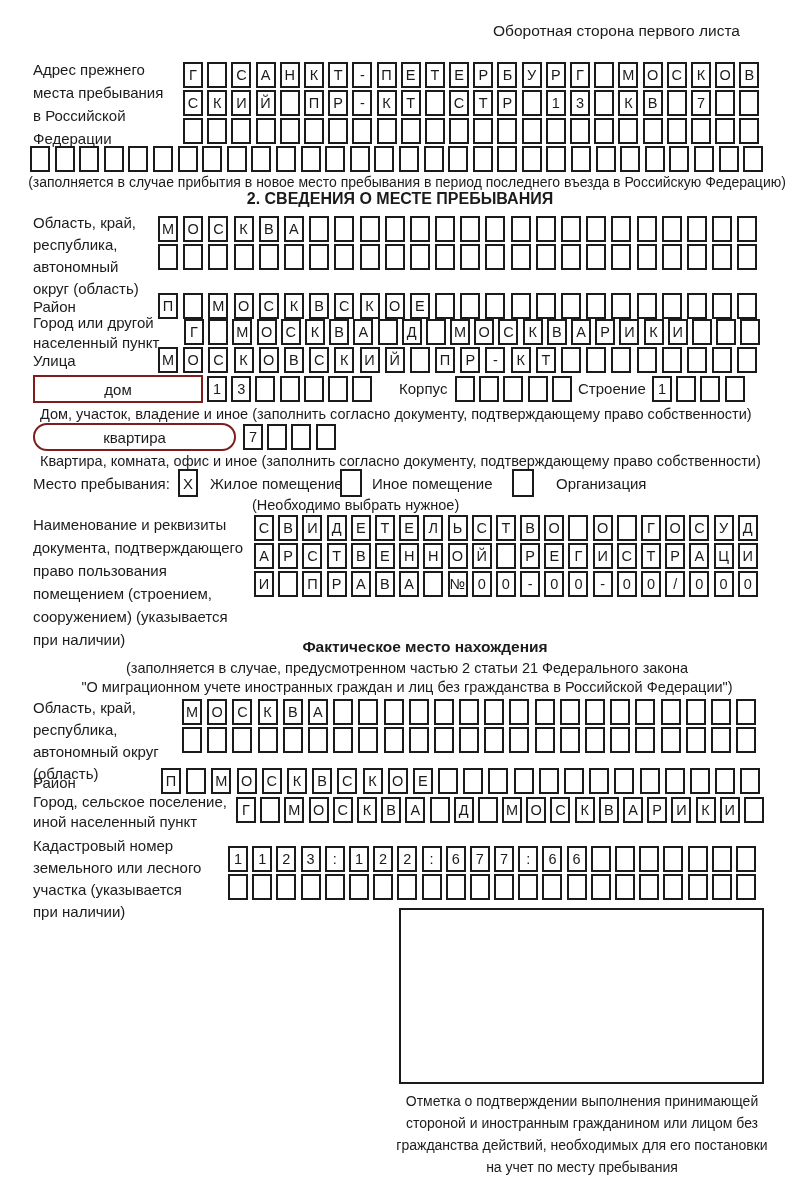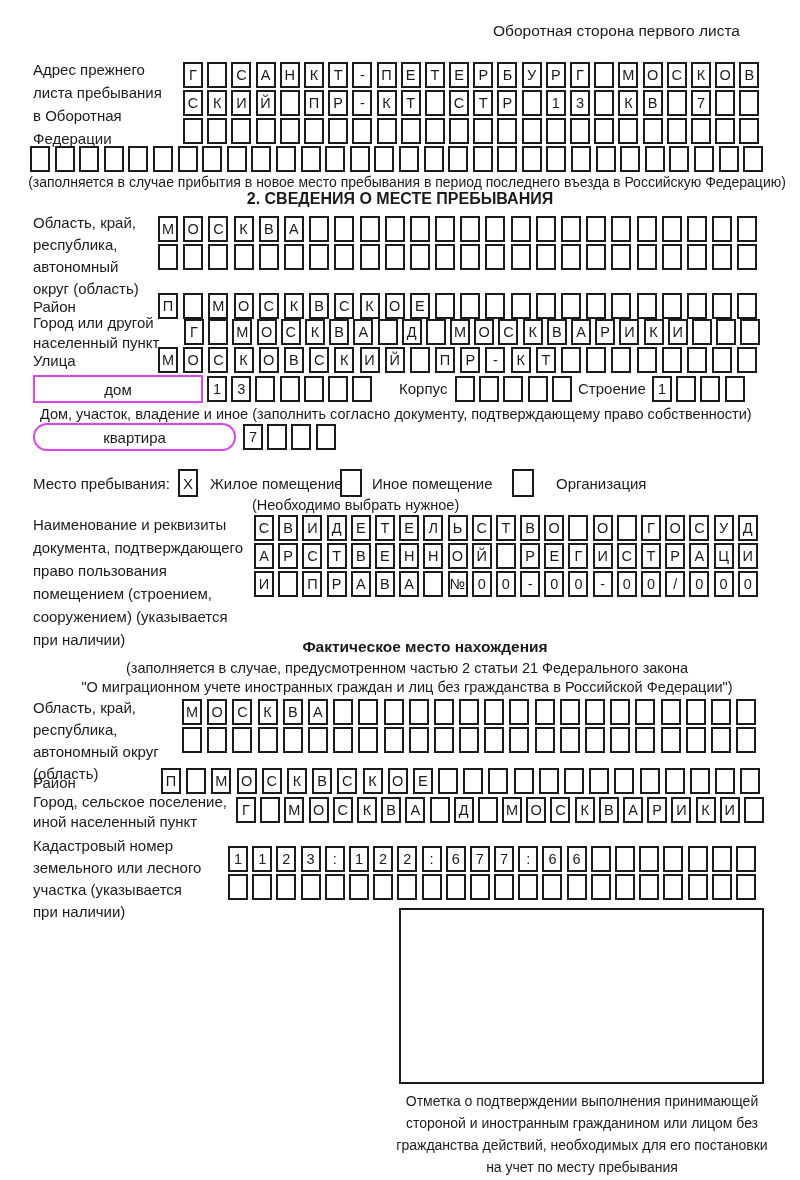--- a/index.html
+++ b/index.html
@@ -17,41 +17,41 @@
   .cells.wide .cell{margin-right:5.2px;}
   .cells.full .cell{margin-right:4.6px;}
   .label{font-size:15px;line-height:23px;white-space:nowrap;}
   .lh22{line-height:22px;}
   .lh20{line-height:20px;}
   .note{font-size:14px;white-space:nowrap;margin-left:7px;}
   .center{left:0;width:800px;text-align:center;}
   .title{font-size:16px;font-weight:bold;}
   .subtitle{font-size:15.5px;font-weight:bold;margin-left:25px;}
   .wbox{
-    border:2px solid #d946ef;height:28px;box-sizing:border-box;background:#fff;
+    border:2px solid #7f1d1d;height:28px;box-sizing:border-box;background:#fff;
     display:flex;align-items:center;justify-content:center;font-size:15px;
   }
   .checkbox{
     width:22px;height:28px;border:2px solid #1b1b1b;box-sizing:border-box;background:#fff;
     display:flex;align-items:center;justify-content:center;font-size:15px;
   }
   .stampbox{border:2.5px solid #1b1b1b;background:#fff;box-sizing:border-box;}
   .caption{font-size:14px;line-height:22px;text-align:center;}
 </style>
 </head>
 <body>
 
 <div class="page">
 
   <div class="abs" style="top:22px;left:0;width:740px;text-align:right;font-size:15.5px;">Оборотная сторона первого листа</div>
 
   <div class="abs label" style="left:33px;top:58px;">
     <div>Адрес прежнего</div>
-    <div>листа пребывания</div>
-    <div>в Оборотная</div>
+    <div>места пребывания</div>
+    <div>в Российской</div>
     <div>Федерации</div>
   </div>
   <div class="abs cells" style="left:183px;top:62px;">
       <span class="cell">Г</span>
       <span class="cell"></span>
       <span class="cell">С</span>
       <span class="cell">А</span>
       <span class="cell">Н</span>
       <span class="cell">К</span>
       <span class="cell">Т</span>
@@ -334,20 +334,21 @@
     </div>
   <div class="abs note" style="left:33px;top:406px;font-size:14.5px;">Дом, участок, владение и иное (заполнить согласно документу, подтверждающему право собственности)</div>
 
   <div class="abs wbox" style="left:33px;top:423px;width:203px;border-radius:14px;">квартира</div>
   <div class="abs cells" style="left:243px;top:424px;">
       <span class="cell">7</span>
       <span class="cell"></span>
       <span class="cell"></span>
       <span class="cell"></span>
     </div>
+  <div class="abs note" style="left:33px;top:453px;font-size:14.5px;">Квартира, комната, офис и иное (заполнить согласно документу, подтверждающему право собственности)</div>
 
   <div class="abs label" style="left:33px;top:472px;">Место пребывания:</div>
   <div class="abs checkbox" style="left:178px;top:469px;width:20px;">X</div>
   <div class="abs label" style="left:210px;top:472px;">Жилое помещение</div>
   <div class="abs checkbox" style="left:340px;top:469px;"></div>
   <div class="abs label" style="left:372px;top:472px;">Иное помещение</div>
   <div class="abs checkbox" style="left:512px;top:469px;"></div>
   <div class="abs label" style="left:556px;top:472px;">Организация</div>
   <div class="abs note" style="left:245px;top:497px;font-size:14.5px;">(Необходимо выбрать нужное)</div>
 

